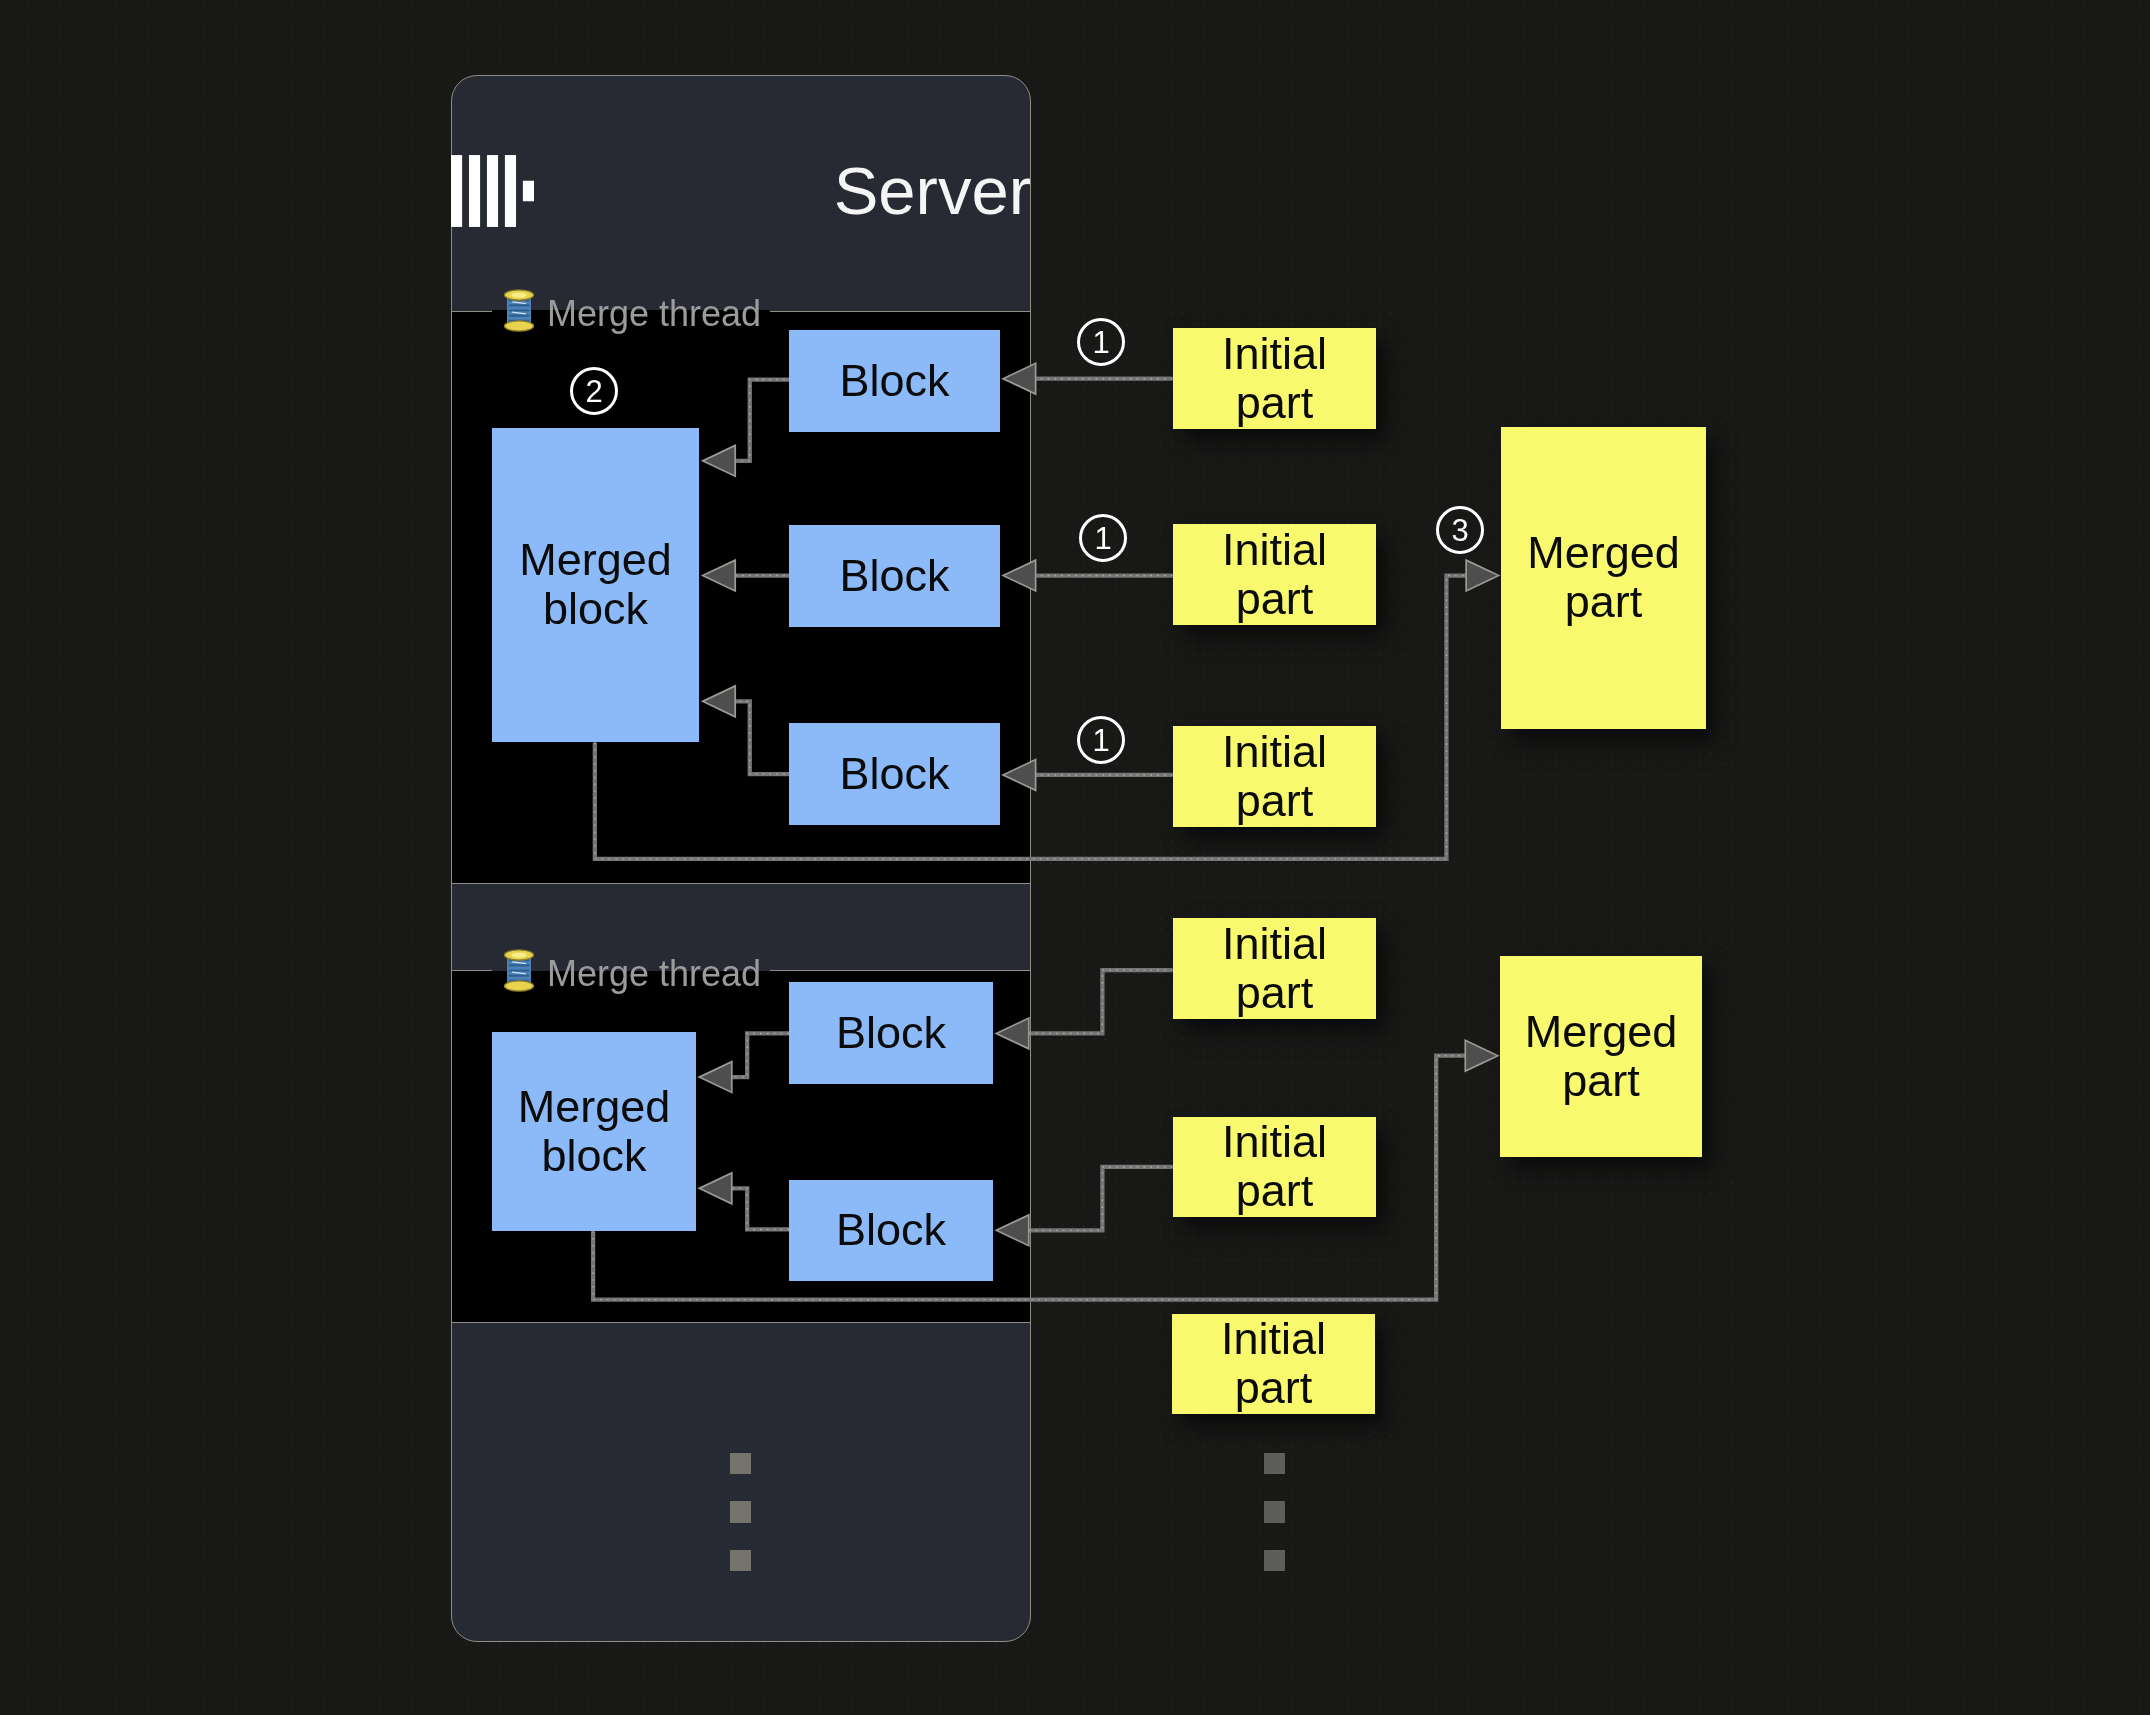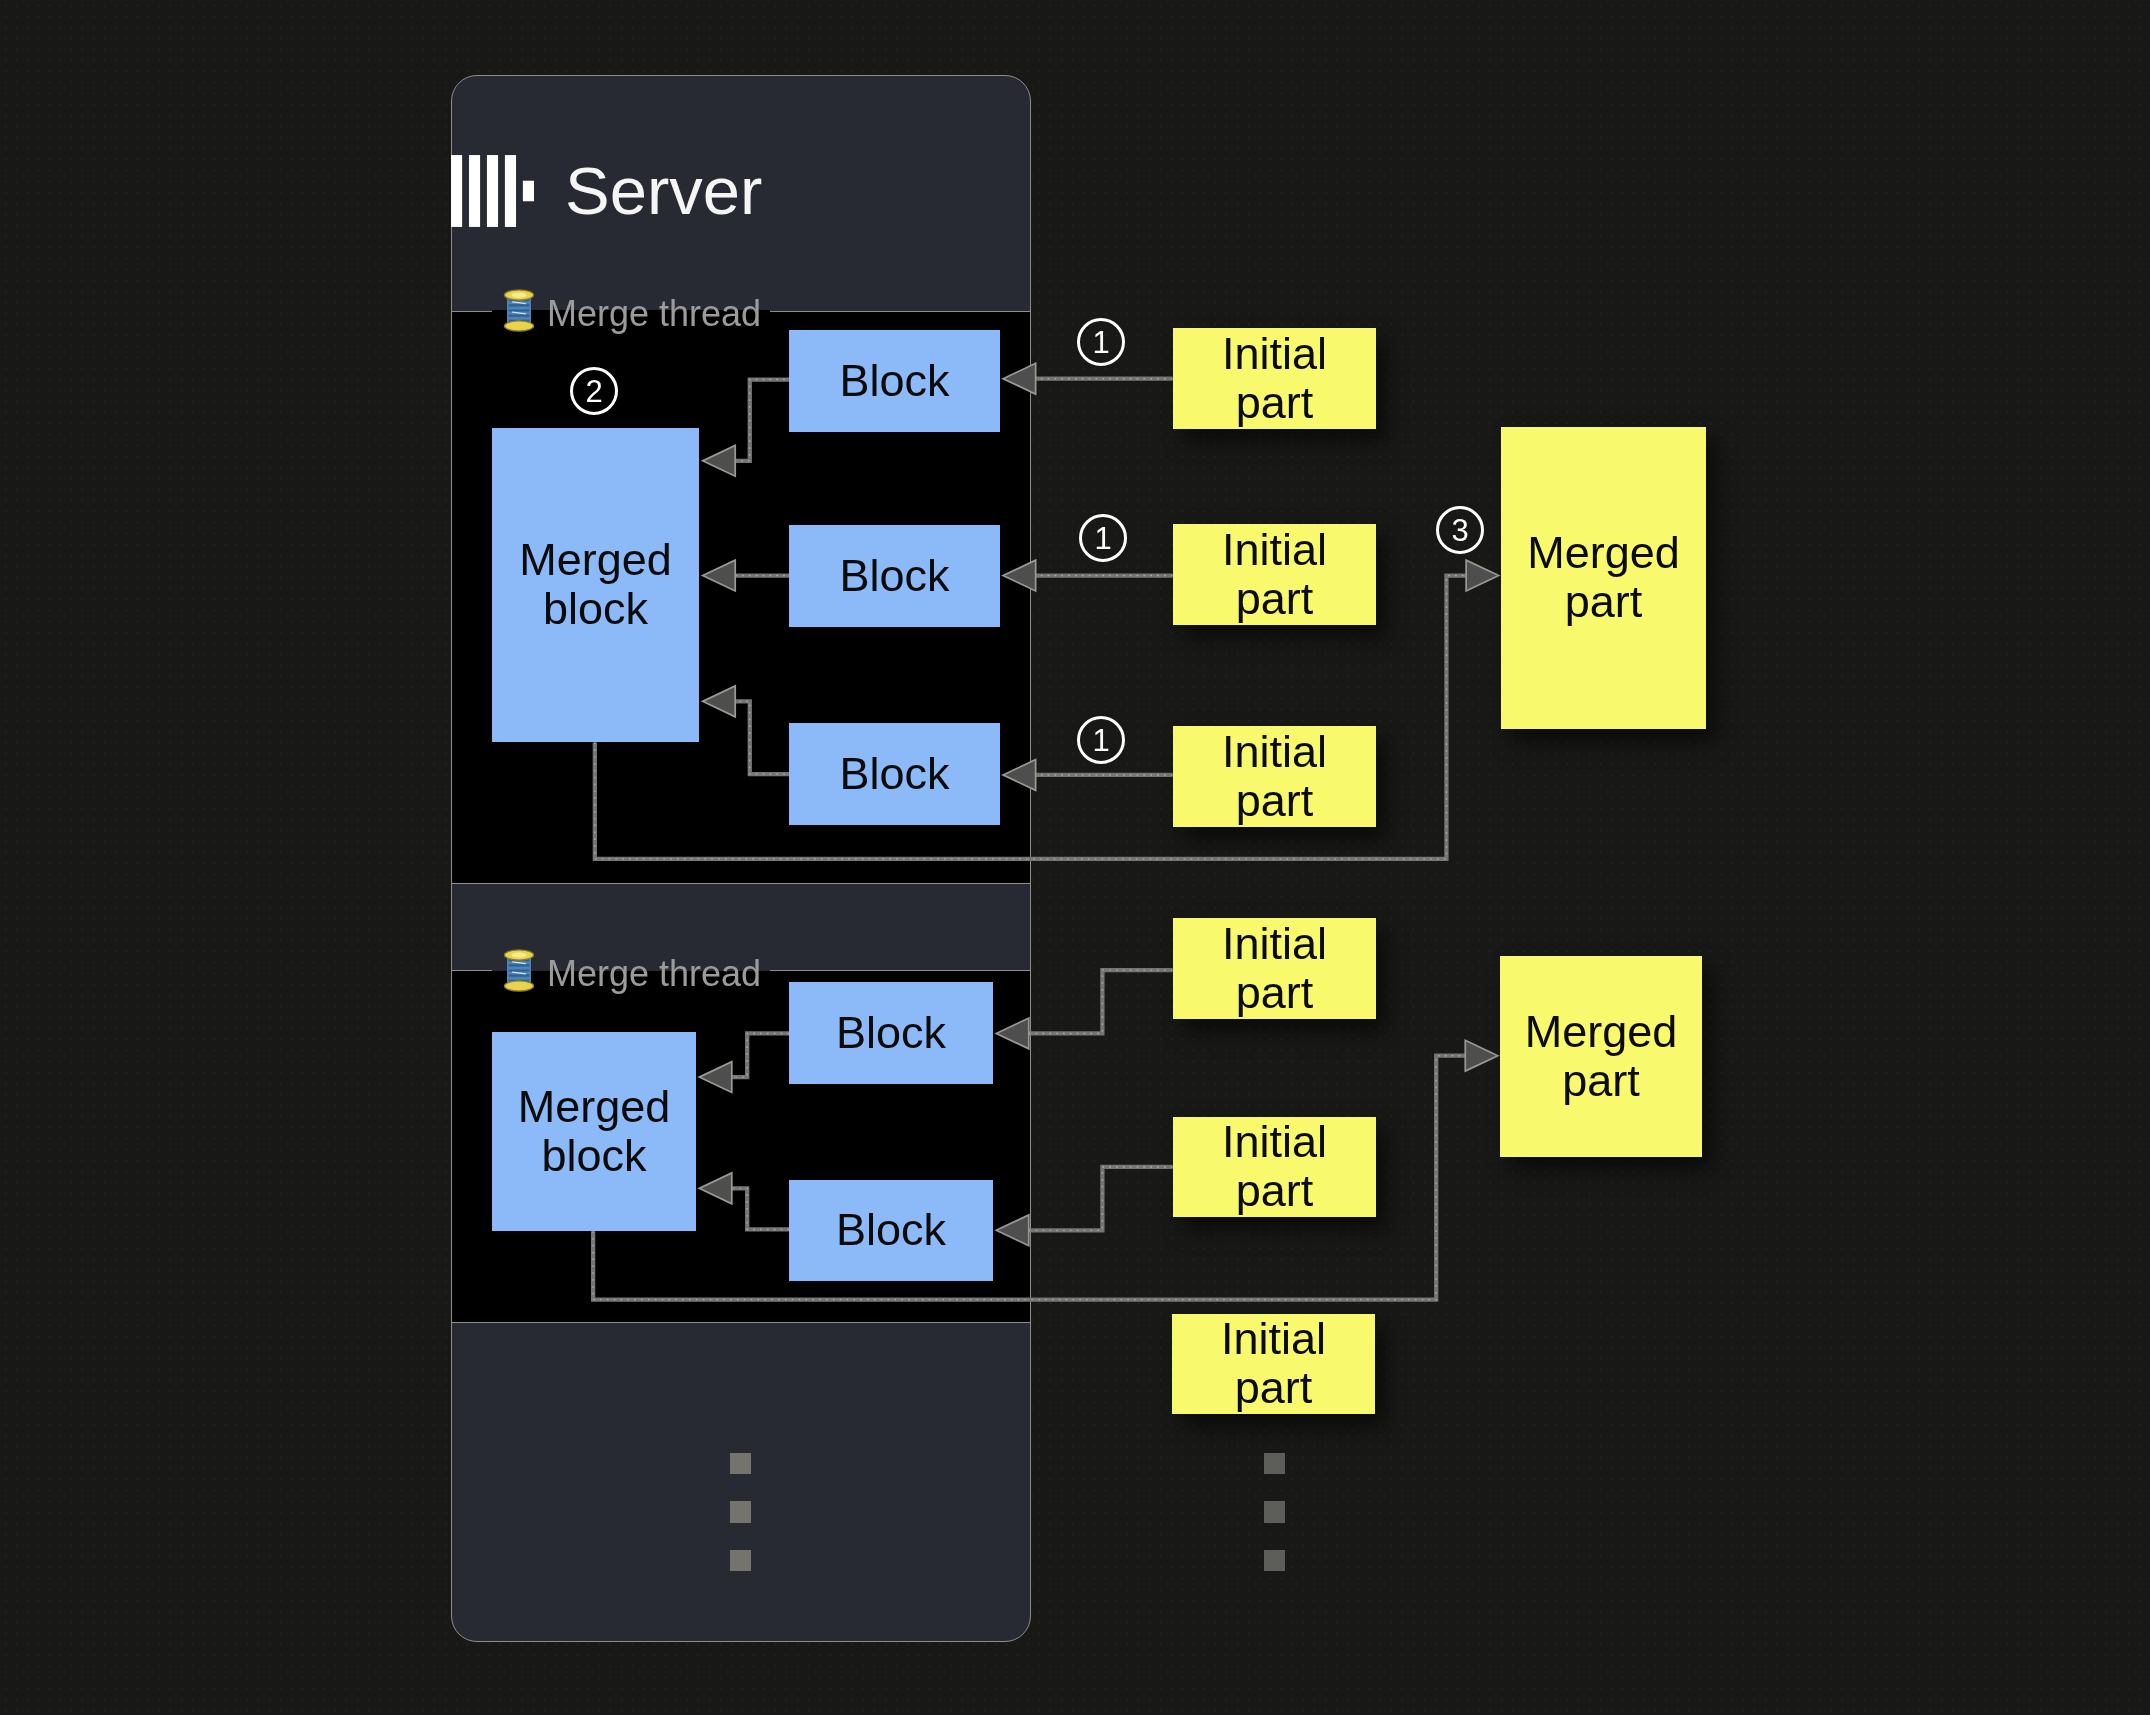--- a/index.html
+++ b/index.html
@@ -11,21 +11,21 @@
     font-family:"Liberation Sans","DejaVu Sans",sans-serif;
   }
   
   .server-panel{
     position:absolute;left:451px;top:75px;width:580px;height:1567px;
     background:#272a32;border:1.7px solid #8e8e86;border-radius:26px;
     box-sizing:border-box;
   }
   .server-header{
     position:absolute;left:451px;top:75px;width:580px;height:231px;
-    display:flex;align-items:center;justify-content:flex-start;gap:31px;
+    display:flex;align-items:center;justify-content:space-between;gap:31px;
   }
   .ch-logo{display:block;}
   .server-title{
     color:#f5f5f5;font-size:67px;letter-spacing:0px;line-height:1;
   }
   
   .thread-panel{
     position:absolute;left:451px;width:580px;background:#000;
     border:1.7px solid #8e8e86;box-sizing:border-box;
   }

